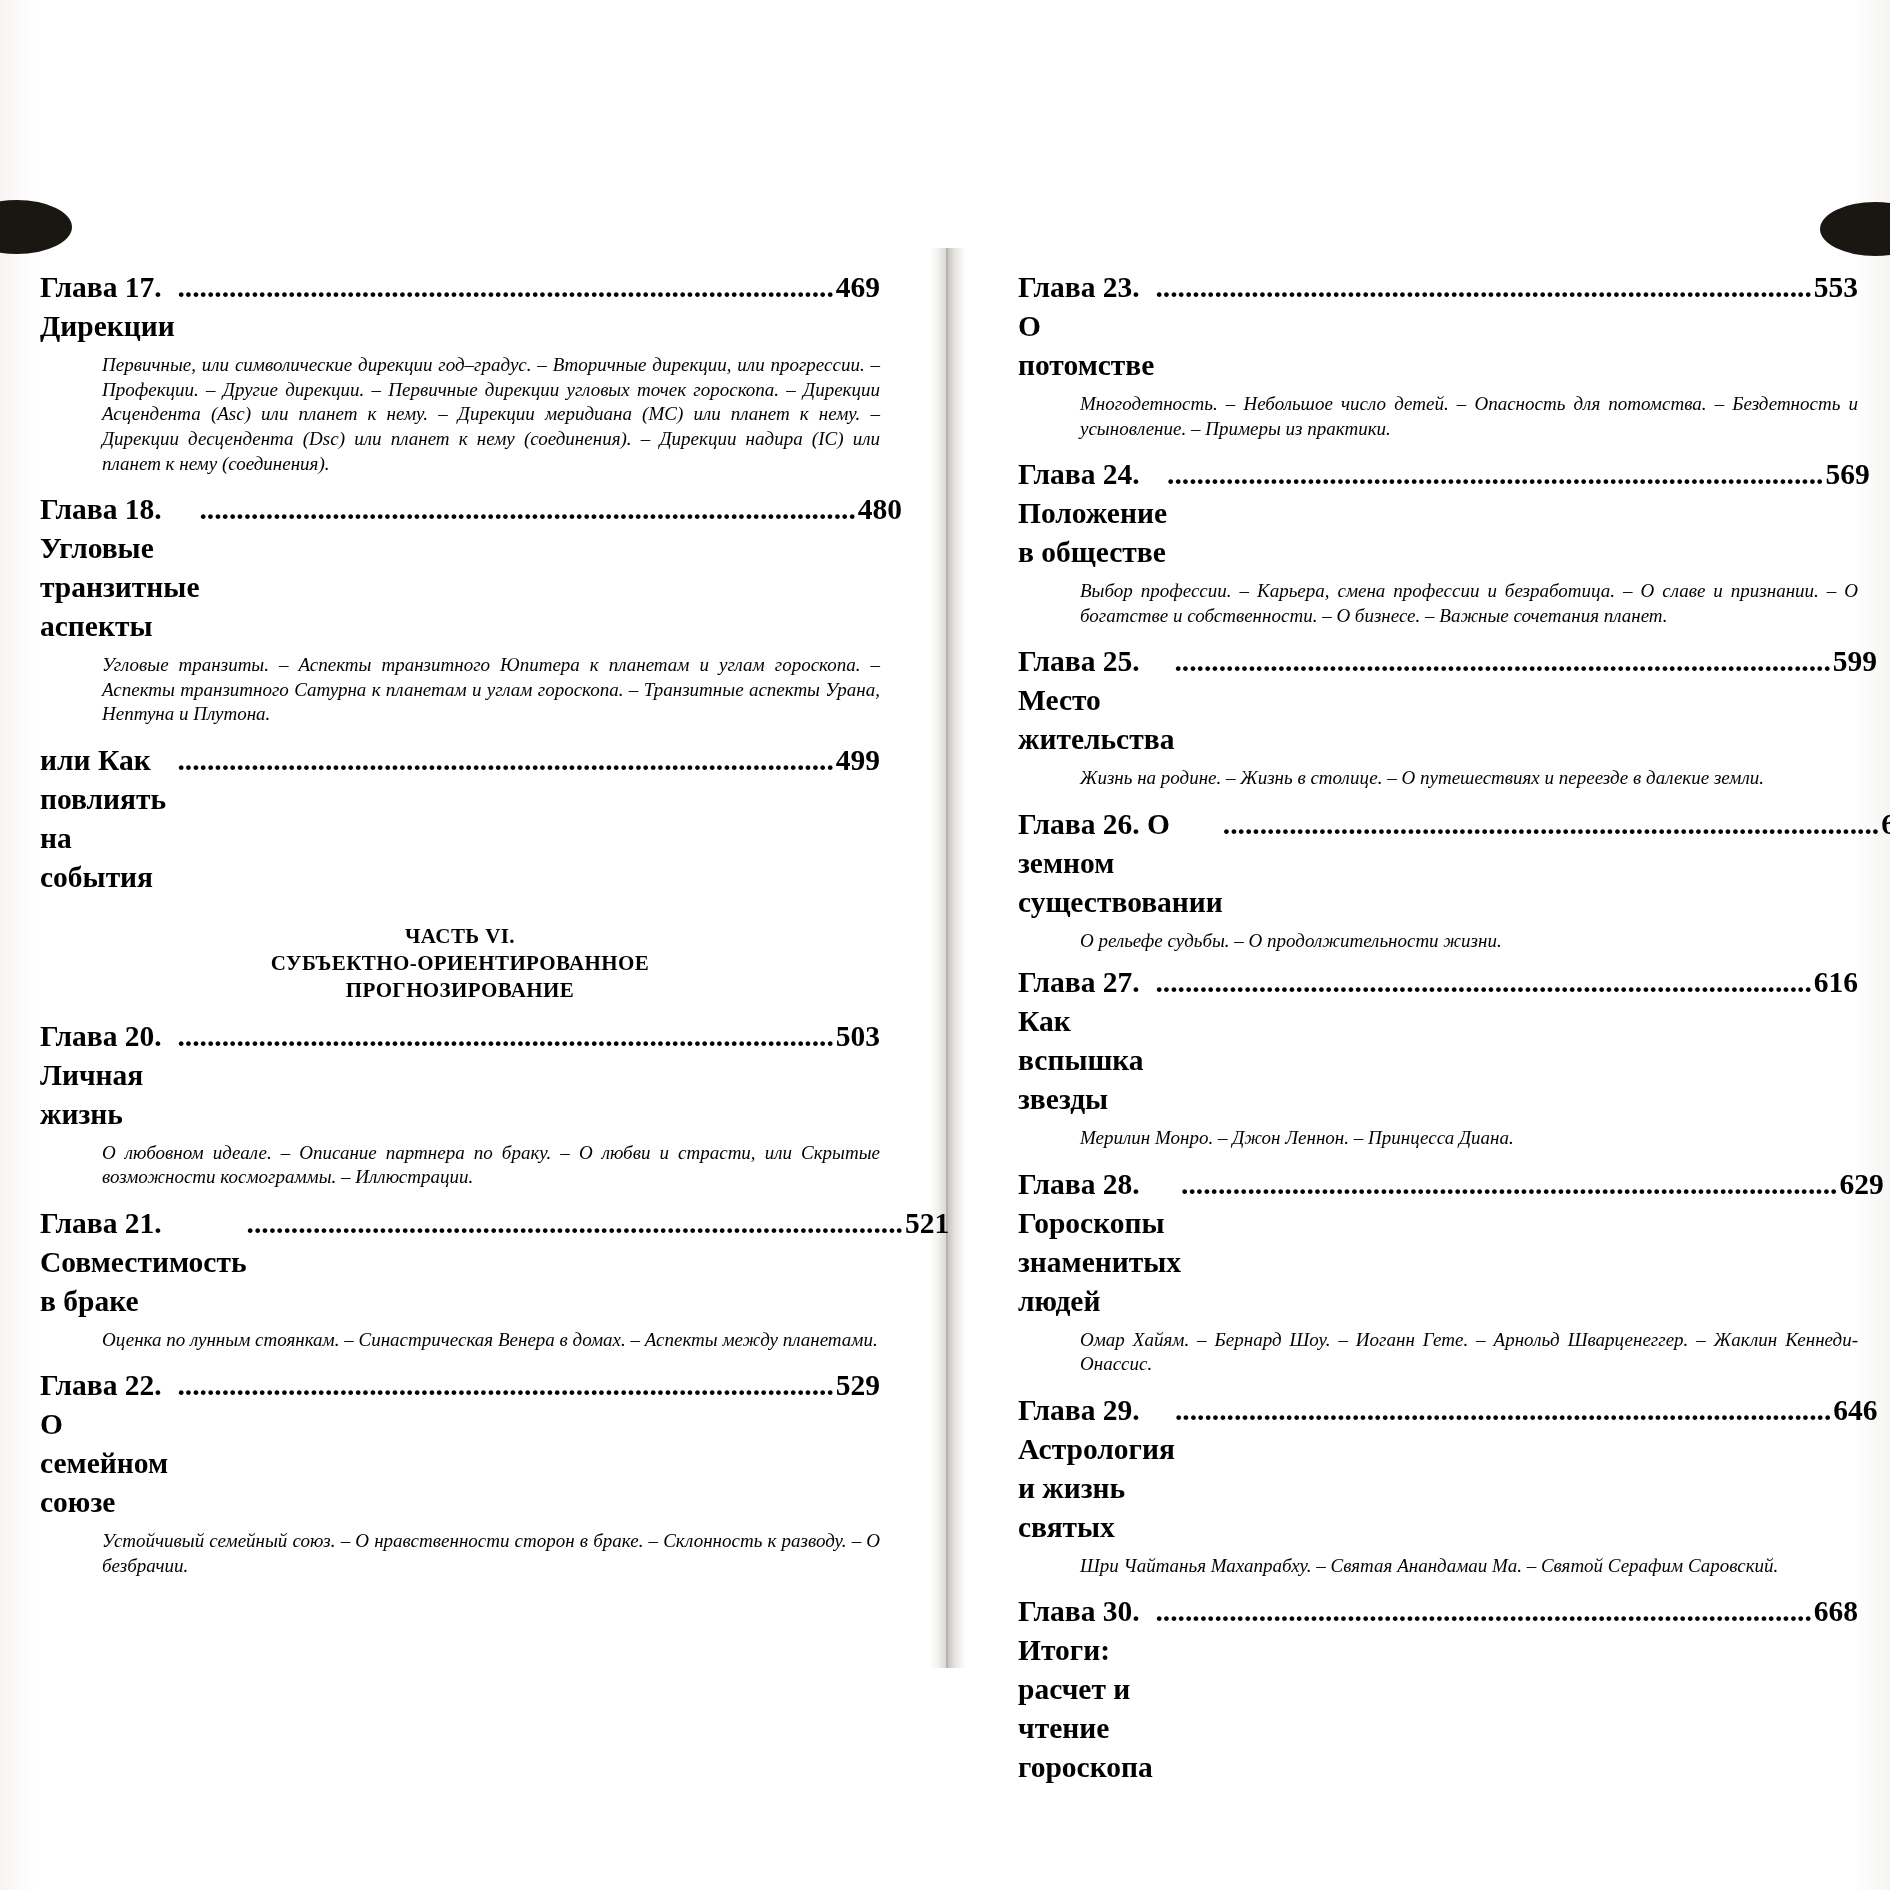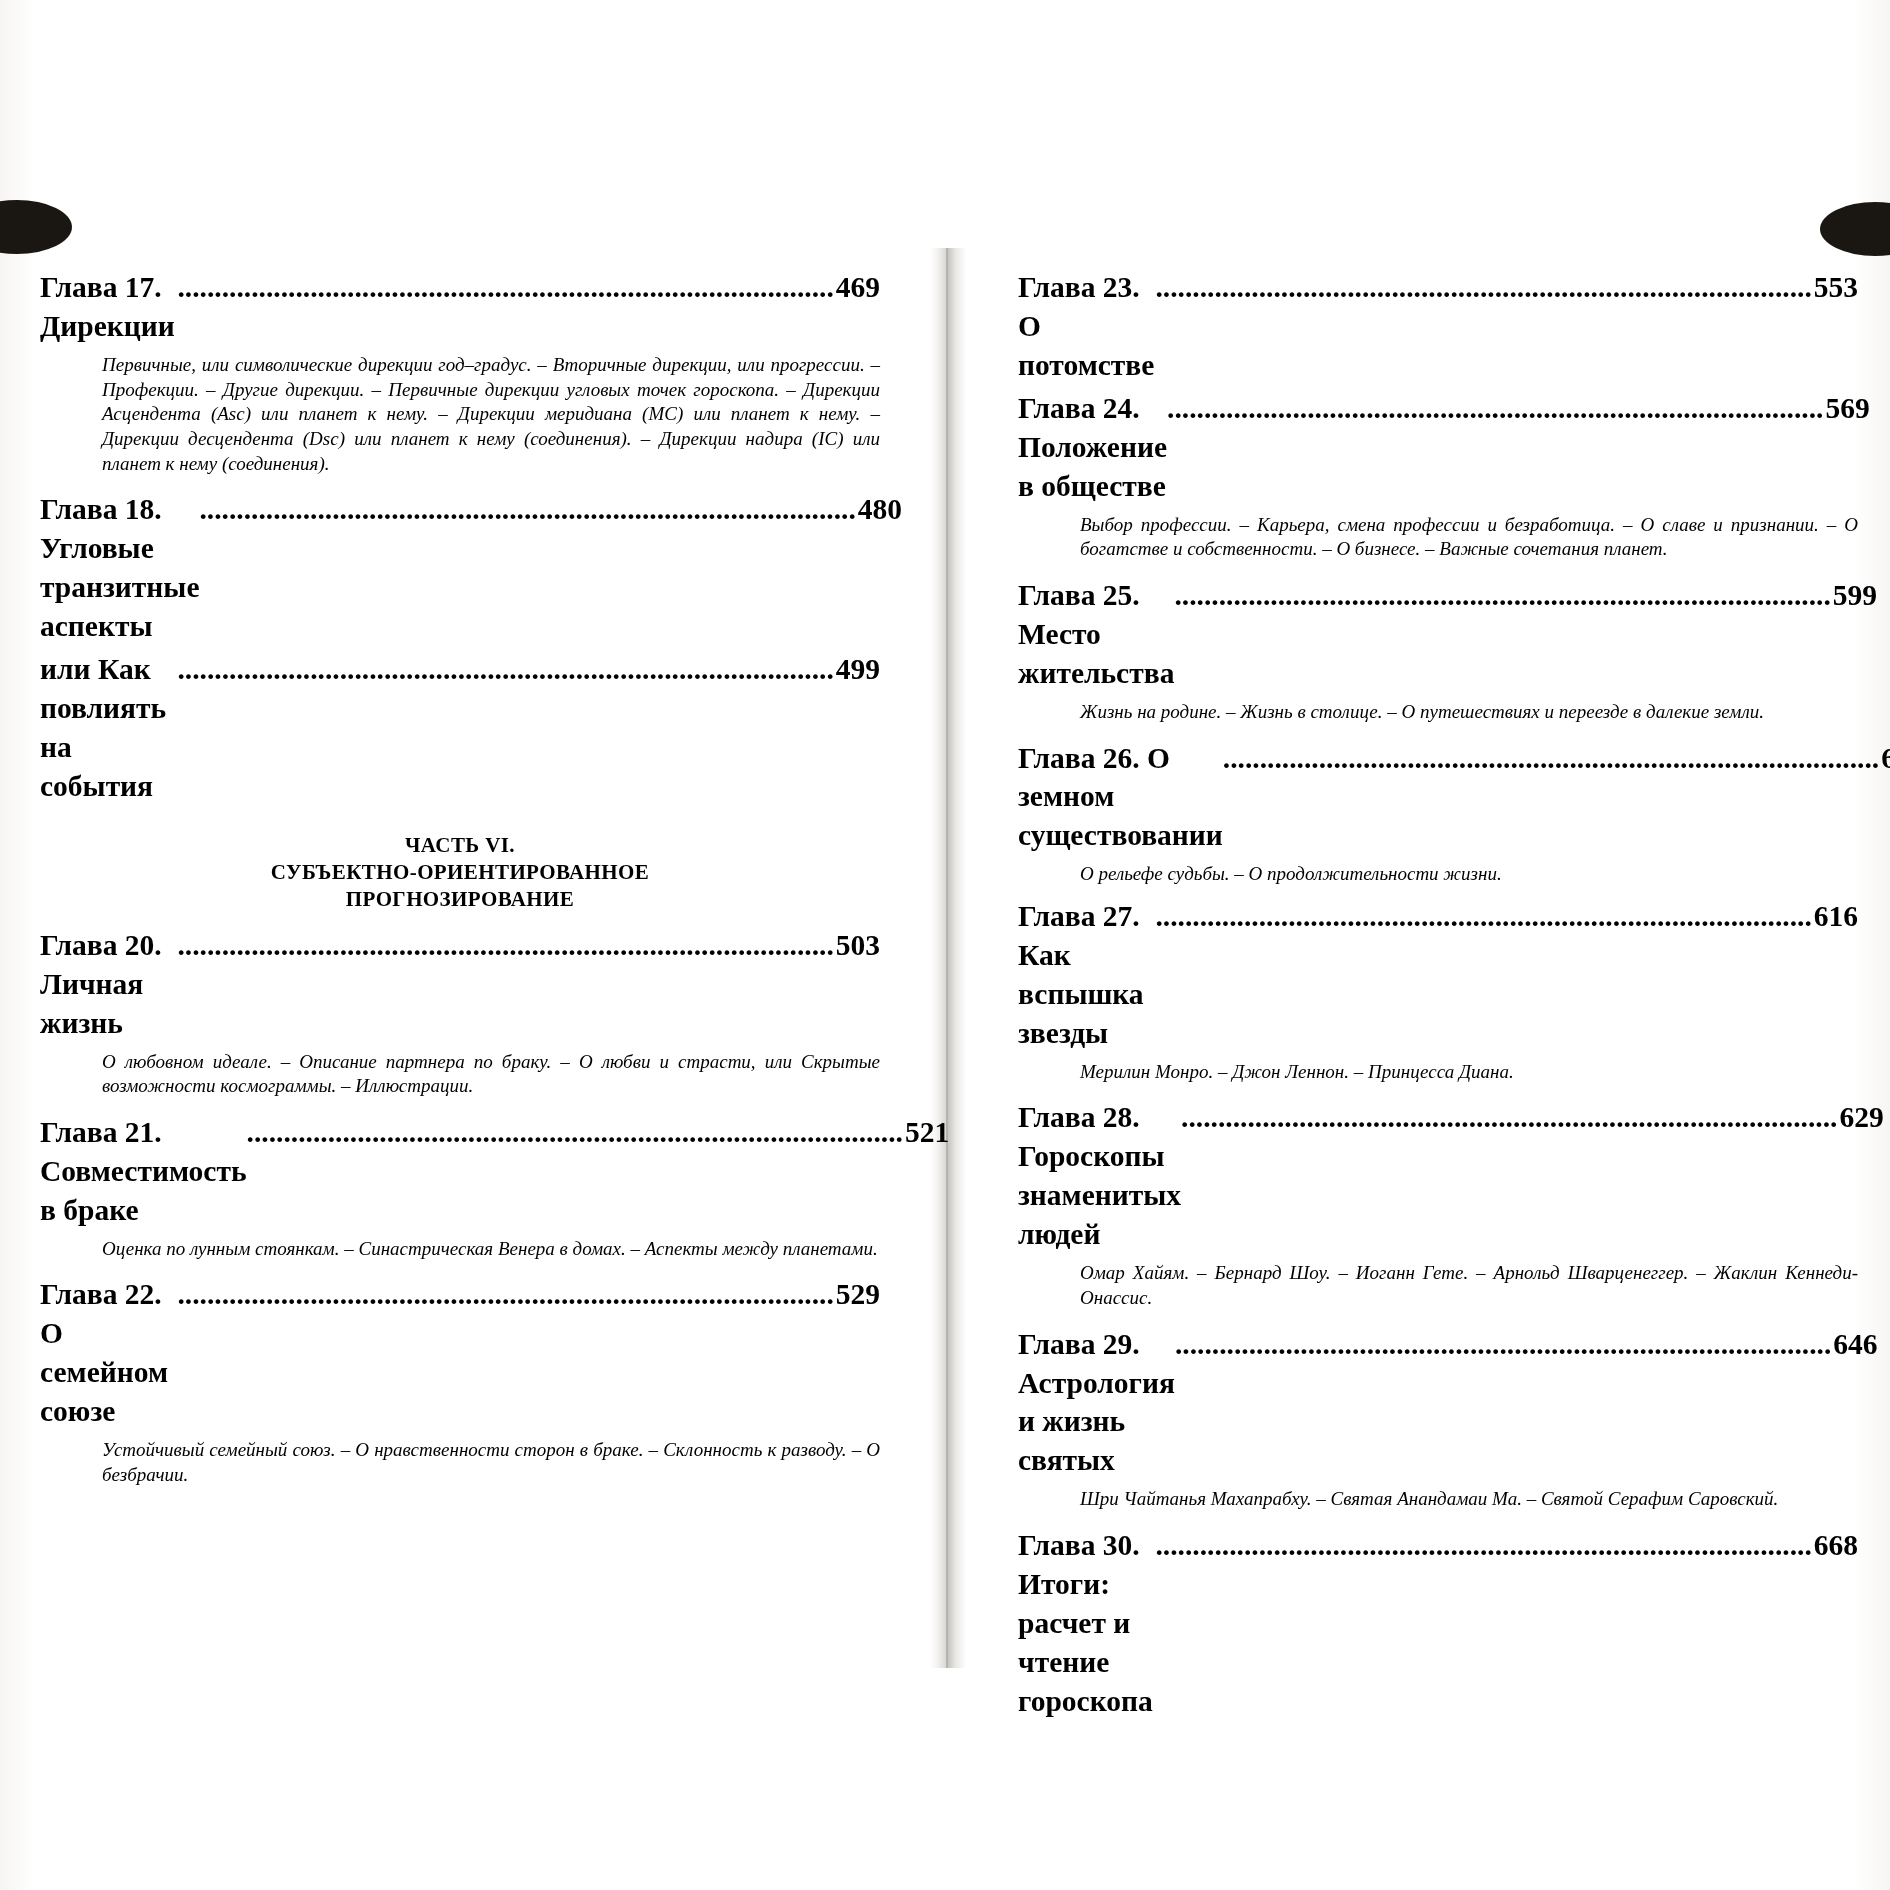--- a/index.html
+++ b/index.html
@@ -155,20 +155,21 @@
       </div>
       <div class="desc">Первичные, или символические дирекции год–градус. – Вторичные дирекции, или прогрессии. – Профекции. – Другие дирекции. – Первичные дирекции угловых точек гороскопа. – Дирекции Асцендента (Asc) или планет к нему. – Дирекции меридиана (MC) или планет к нему. – Дирекции десцендента (Dsc) или планет к нему (соединения). – Дирекции надира (IC) или планет к нему (соединения).</div>
     </div>
 
     <div class="entry">
       <div class="chline">
         <span class="title">Глава 18. Угловые транзитные аспекты</span>
         <span class="leader">.........................................................................................</span>
         <span class="page">480</span>
       </div>
+      <div class="desc">Угловые транзиты. – Аспекты транзитного Юпитера к планетам и углам гороскопа. – Аспекты транзитного Сатурна к планетам и углам гороскопа. – Транзитные аспекты Урана, Нептуна и Плутона.</div>
     </div>
 
     <div class="entry">
       <div class="chline wrap">
         <div style="display:flex;align-items:baseline;font-family:Liberation Serif, serif;">
           <span class="title">или Как повлиять на события</span>
           <span class="leader">.........................................................................................</span>
           <span class="page">499</span>
         </div>
       </div>
@@ -210,20 +211,21 @@
   </div>
 
   <div class="col col-right">
 
     <div class="entry">
       <div class="chline">
         <span class="title">Глава 23. О потомстве</span>
         <span class="leader">.........................................................................................</span>
         <span class="page">553</span>
       </div>
+      <div class="desc">Многодетность. – Небольшое число детей. – Опасность для потомства. – Бездетность и усыновление. – Примеры из практики.</div>
     </div>
 
     <div class="entry">
       <div class="chline">
         <span class="title">Глава 24. Положение в обществе</span>
         <span class="leader">.........................................................................................</span>
         <span class="page">569</span>
       </div>
       <div class="desc">Выбор профессии. – Карьера, смена профессии и безработица. – О славе и признании. – О богатстве и собственности. – О бизнесе. – Важные сочетания планет.</div>
     </div>

